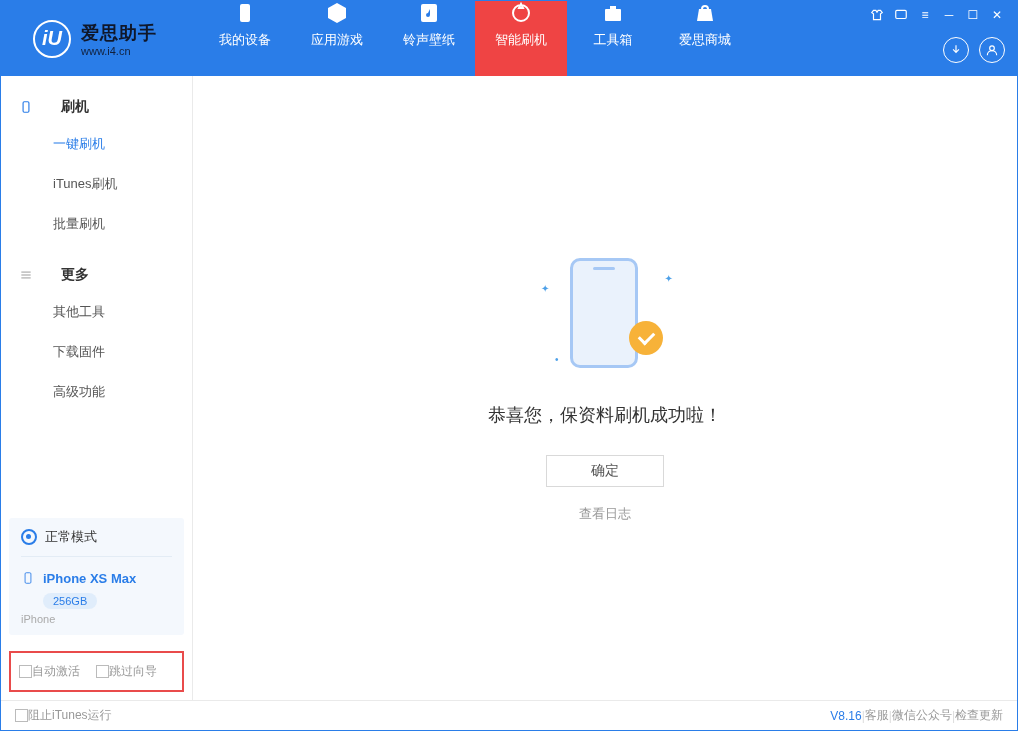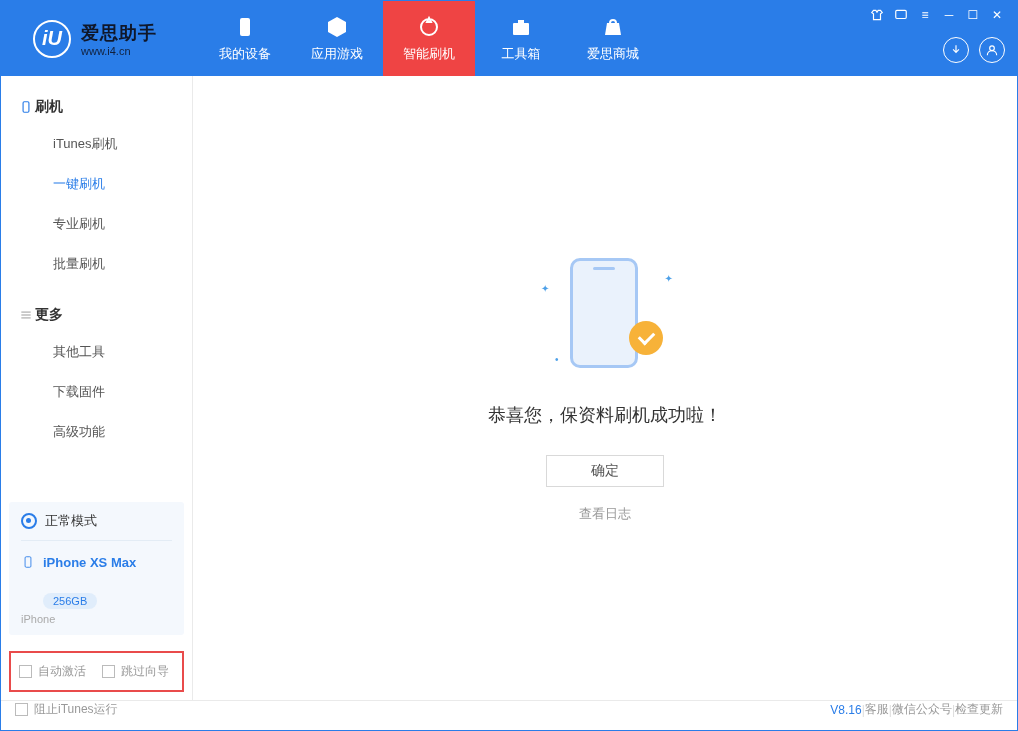--- a/index.html
+++ b/index.html
@@ -7,72 +7,72 @@
 
 
 .header { height: 75px; background: #2a7de8; display: flex; align-items: center; position: relative; }
 .logo-area { display: flex; align-items: center; padding: 0 32px; gap: 10px; }
 .logo-icon { width: 38px; height: 38px; border: 2px solid #fff; border-radius: 50%; display: flex; align-items: center; justify-content: center; color: #fff; font-weight: bold; font-size: 20px; font-style: italic; }
 .logo-text { color: #0f172a; }
 .logo-title { font-size: 18px; font-weight: bold; letter-spacing: 1px; }
 .logo-url { font-size: 11px; opacity: 0.9; }
 
 .nav-tabs { display: flex; height: 100%; margin-left: 10px; }
-.nav-tab { width: 92px; display: flex; flex-direction: column; align-items: center; justify-content: center; color: #fff; font-size: 13px; cursor: pointer; gap: 6px; }
+.nav-tab { width: 92px; display: flex; flex-direction: column; align-items: center; color: #fff; font-size: 13px; cursor: pointer; gap: 6px; }
 .nav-tab.active { background: #ef4444; }
 .nav-tab-icon { width: 24px; height: 24px; display: flex; align-items: center; justify-content: center; }
 .nav-tab-icon svg { width: 24px; height: 24px; fill: #fff; }
 
 .header-right { position: absolute; right: 12px; top: 0; display: flex; flex-direction: column; align-items: flex-end; }
 .win-controls { display: flex; gap: 8px; padding: 6px 0; }
 .win-btn { width: 16px; height: 16px; color: #fff; cursor: pointer; display: flex; align-items: center; justify-content: center; font-size: 12px; }
 .user-controls { display: flex; gap: 10px; margin-top: 8px; }
 .circle-btn { width: 26px; height: 26px; border: 1.5px solid #fff; border-radius: 50%; display: flex; align-items: center; justify-content: center; cursor: pointer; }
 .circle-btn svg { width: 14px; height: 14px; fill: none; stroke: #fff; stroke-width: 2; }
 
 
 .body { display: flex; height: calc(100% - 75px - 30px); }
 .sidebar { width: 192px; background: #fff; border-right: 1px solid #eaeaea; display: flex; flex-direction: column; }
 .side-section { padding-top: 14px; }
-.side-header { display: flex; align-items: center; gap: 2px; padding: 8px 18px; color: #333; font-size: 14px; font-weight: bold; }
+.side-header { display: flex; align-items: center; gap: 28px; padding: 8px 18px; color: #333; font-size: 14px; font-weight: bold; }
 .side-header svg { width: 14px; height: 14px; }
 .side-item { padding: 11px 18px 11px 52px; color: #555; font-size: 13px; cursor: pointer; }
 .side-item.active { color: #2a7de8; }
 
 .device-panel { margin: 8px; background: #f4f8fd; border-radius: 3px; padding: 10px 12px; }
 .device-mode { display: flex; align-items: center; gap: 8px; color: #333; font-size: 13px; margin-bottom: 12px; padding-bottom: 10px; border-bottom: 1px solid #e3ecf5;}
 .device-mode-icon { width: 16px; height: 16px; border: 2px solid #2a7de8; border-radius: 50%; position:relative; }
 .device-mode-icon::after { content:''; position:absolute; width:5px; height:5px; background:#2a7de8; border-radius:50%; top:3px; left:3px;}
 .device-name-row { display: flex; align-items: center; gap: 8px; color: #2a7de8; font-weight: bold; font-size: 13px; }
 .device-name-row svg { width: 14px; height: 18px; fill: none; stroke: #2a7de8; stroke-width: 1.5;}
-.device-badge { display: inline-block; background: #e0edfb; color: #2a7de8; font-size: 11px; padding: 2px 10px; border-radius: 10px; margin-top: 22px; margin-left: 22px;}
+.device-badge { display: inline-block; background: #e0edfb; color: #2a7de8; font-size: 11px; padding: 2px 10px; border-radius: 10px; margin-top: 6px; margin-left: 22px;}
 .device-type { color: #aaa; font-size: 11px; margin-top: 4px; }
 
 .bottom-checks { border: 2px solid #e94b4b; margin: 8px; padding: 10px 8px; display: flex; gap: 16px; }
-.chk { display: flex; align-items: center; gap: 6px; font-size: 12px; color: #999; cursor: pointer; }
+.chk { display: flex; align-items: center; font-size: 12px; color: #999; cursor: pointer; }
 .chk-box { width: 13px; height: 13px; border: 1px solid #bbb; }
 
 .sidebar-spacer { flex: 1; }
 
 
 .main { flex: 1; display: flex; flex-direction: column; align-items: center; justify-content: center; position: relative; }
 .success-ill { position: relative; width: 140px; height: 120px; margin-bottom: 30px; }
 .phone { position: absolute; left: 35px; top: 5px; width: 68px; height: 110px; border: 3px solid #a6c8f5; border-radius: 10px; background: #eaf2fc; }
 .phone::before { content:''; position:absolute; top:6px; left:50%; transform:translateX(-50%); width:22px; height:3px; background:#a6c8f5; border-radius:2px;}
 .check-badge { position: absolute; right: 12px; bottom: 18px; width: 34px; height: 34px; background: #f7b239; border-radius: 50%; display:flex; align-items:center; justify-content:center;}
 .check-badge::after { content:''; width:12px; height:7px; border-left:3px solid #fff; border-bottom:3px solid #fff; transform: rotate(-45deg) translate(1px,-1px);}
 .sparkle { position:absolute; color:#4da0e8; font-size:10px;}
 .s1{ left:6px; top:30px;} .s2{ right:2px; top:20px;} .s3{ left:20px; bottom:8px;}
 
 .success-text { font-size: 18px; color: #333; margin-bottom: 28px; }
 .ok-btn { border: 1px solid #d9d9d9; background: #fff; padding: 6px 44px; font-size: 14px; color: #555; cursor: pointer; margin-bottom: 18px; }
 .log-link { color: #999; font-size: 13px; cursor: pointer; }
 
 
-.footer { height: 30px; border-top: 1px solid #eaeaea; display: flex; align-items: flex-start; padding: 0 14px; font-size: 12px; color: #999; }
+.footer { height: 30px; border-top: 1px solid #eaeaea; display: flex; align-items: center; padding: 0 14px; font-size: 12px; color: #999; }
 .footer .chk { color: #999; }
 .footer-spacer { flex: 1; }
 .footer-right { display: flex; align-items: center; gap: 0; }
 .footer-right span { cursor: pointer; }
 .divider { color: #ddd; }
 .version { color: #2a7de8; }
 </style>
 </head>
 <body>
 
@@ -95,20 +95,29 @@
       <span>我的设备</span>
     </div>
     <div class="nav-tab">
       <span class="nav-tab-icon">
           <svg viewBox="0 0 24 24">
             <path d="M12 2 L21 7 L21 17 L12 22 L3 17 L3 7 Z" fill="#fff"></path>
           </svg>
         </span>
       <span>应用游戏</span>
     </div>
+    <div class="nav-tab">
+      <span class="nav-tab-icon">
+          <svg viewBox="0 0 24 24">
+            <rect x="4" y="3" width="16" height="18" rx="2" fill="#fff"></rect>
+            <path d="M13 8 L13 14 A2 2 0 1 1 11 12" fill="#2a7de8"></path>
+          </svg>
+        </span>
+      <span>铃声壁纸</span>
+    </div>
     <div class="nav-tab active">
       <span class="nav-tab-icon">
           <svg viewBox="0 0 24 24">
             <path d="M12 3 L14 7 L10 7 Z M4 12 A8 8 0 0 1 20 12 A8 8 0 0 1 4 12" fill="none" stroke="#fff" stroke-width="2"></path>
           </svg>
         </span>
       <span>智能刷机</span>
     </div>
     <div class="nav-tab">
       <span class="nav-tab-icon">
@@ -165,23 +174,22 @@
 
 <div class="body">
   <div class="sidebar">
     <div class="side-section">
       <div class="side-header">
         <svg viewBox="0 0 24 24" fill="none" stroke="#2a7de8" stroke-width="2">
             <rect x="7" y="3" width="10" height="18" rx="2"></rect>
           </svg>
         <span>刷机</span>
       </div>
+      <div class="side-item active">一键刷机</div>
       <div class="side-item">iTunes刷机</div>
-      <div class="side-item active">一键刷机</div>
-      <div class="side-item">专业刷机</div>
       <div class="side-item">批量刷机</div>
     </div>
 
     <div class="side-section">
       <div class="side-header">
         <svg viewBox="0 0 24 24" fill="none" stroke="#aaa" stroke-width="2">
             <line x1="4" y1="7" x2="20" y2="7"></line>
             <line x1="4" y1="12" x2="20" y2="12"></line>
             <line x1="4" y1="17" x2="20" y2="17"></line>
           </svg>

